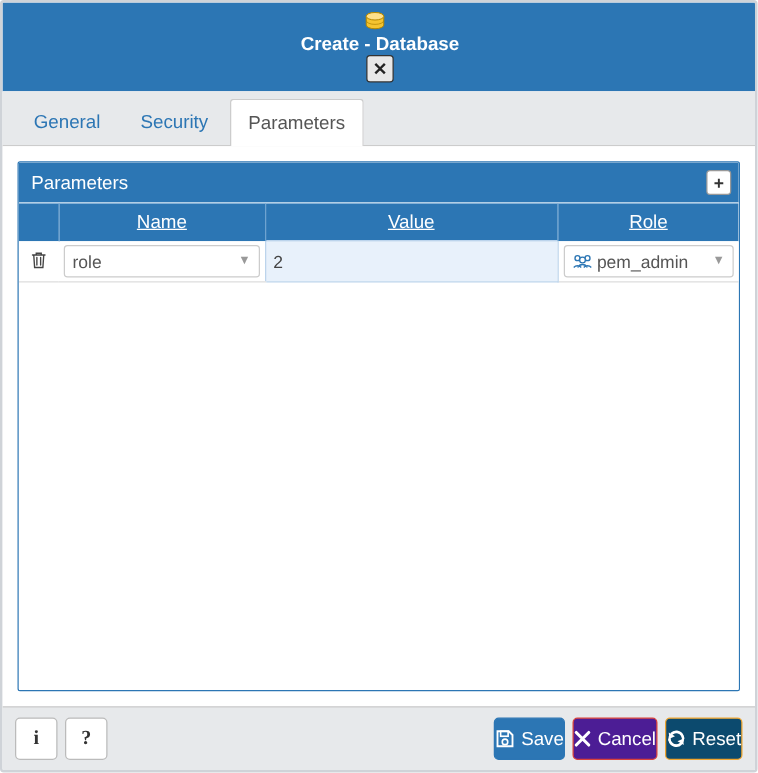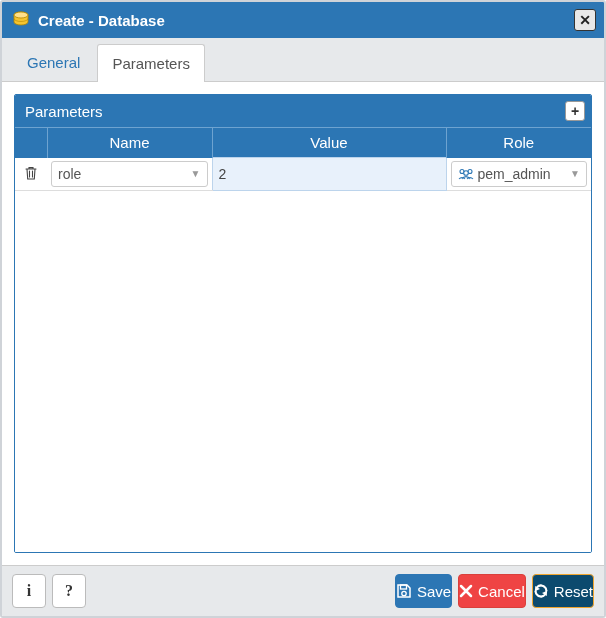--- a/index.html
+++ b/index.html
@@ -20,20 +20,21 @@
     }
     
     .titlebar {
       background: #2c76b4;
       color: #fff;
       display: flex;
       align-items: center;
       padding: 7px 8px 7px 10px;
       font-weight: 600;
       font-size: 15px;
+      flex-direction: column;
     }
     .titlebar .dbicon {
       margin-right: 8px;
       display: flex;
       align-items: center;
     }
     .titlebar .title {
       flex: 1;
     }
     .titlebar .close-btn {
@@ -127,20 +128,21 @@
     }
     table.params th {
       background: #2c76b4;
       color: #fff;
       font-weight: normal;
       font-size: 15px;
       padding: 6px 8px;
       text-align: center;
       border-left: 1px solid #6ea3d0;
       border-top: 1px solid #6ea3d0;
+      text-decoration: underline;
     }
     table.params th:first-child {
       border-left: none;
     }
     .col-del { width: 32px; }
     .col-name { width: 165px; }
     .col-value { width: auto; }
     .col-role { width: 145px; }
     table.params td {
       padding: 3px 4px;
@@ -223,21 +225,21 @@
       font-family: Georgia, serif;
       font-weight: bold;
       font-size: 16px;
     }
     .btn-save {
       background: #2c76b4;
       border-color: #2c76b4;
       color: #fff;
     }
     .btn-cancel {
-      background: #ef4444;
+      background: #4c1d95;
       border-color: #d9403b;
       color: #fff;
     }
     .btn-reset {
       background: #0c4a6e;
       border-color: #f0a52e;
       color: #fff;
     }
   </style>
 </head>
@@ -253,20 +255,21 @@
     </svg>
   </span>
   <span class="title">Create - Database</span>
   <span class="close-btn">
     <span>✕</span>
   </span>
 </div>
 
 <div class="tabrow">
   <div class="tab">General</div>
+  <div class="tab">Security</div>
   <div class="tab active">Parameters</div>
 </div>
 
 <div class="content">
   <div class="panel">
     <div class="panel-header">
       <span class="title">Parameters</span>
       <span class="add-btn">
         <span>+</span>
       </span>

